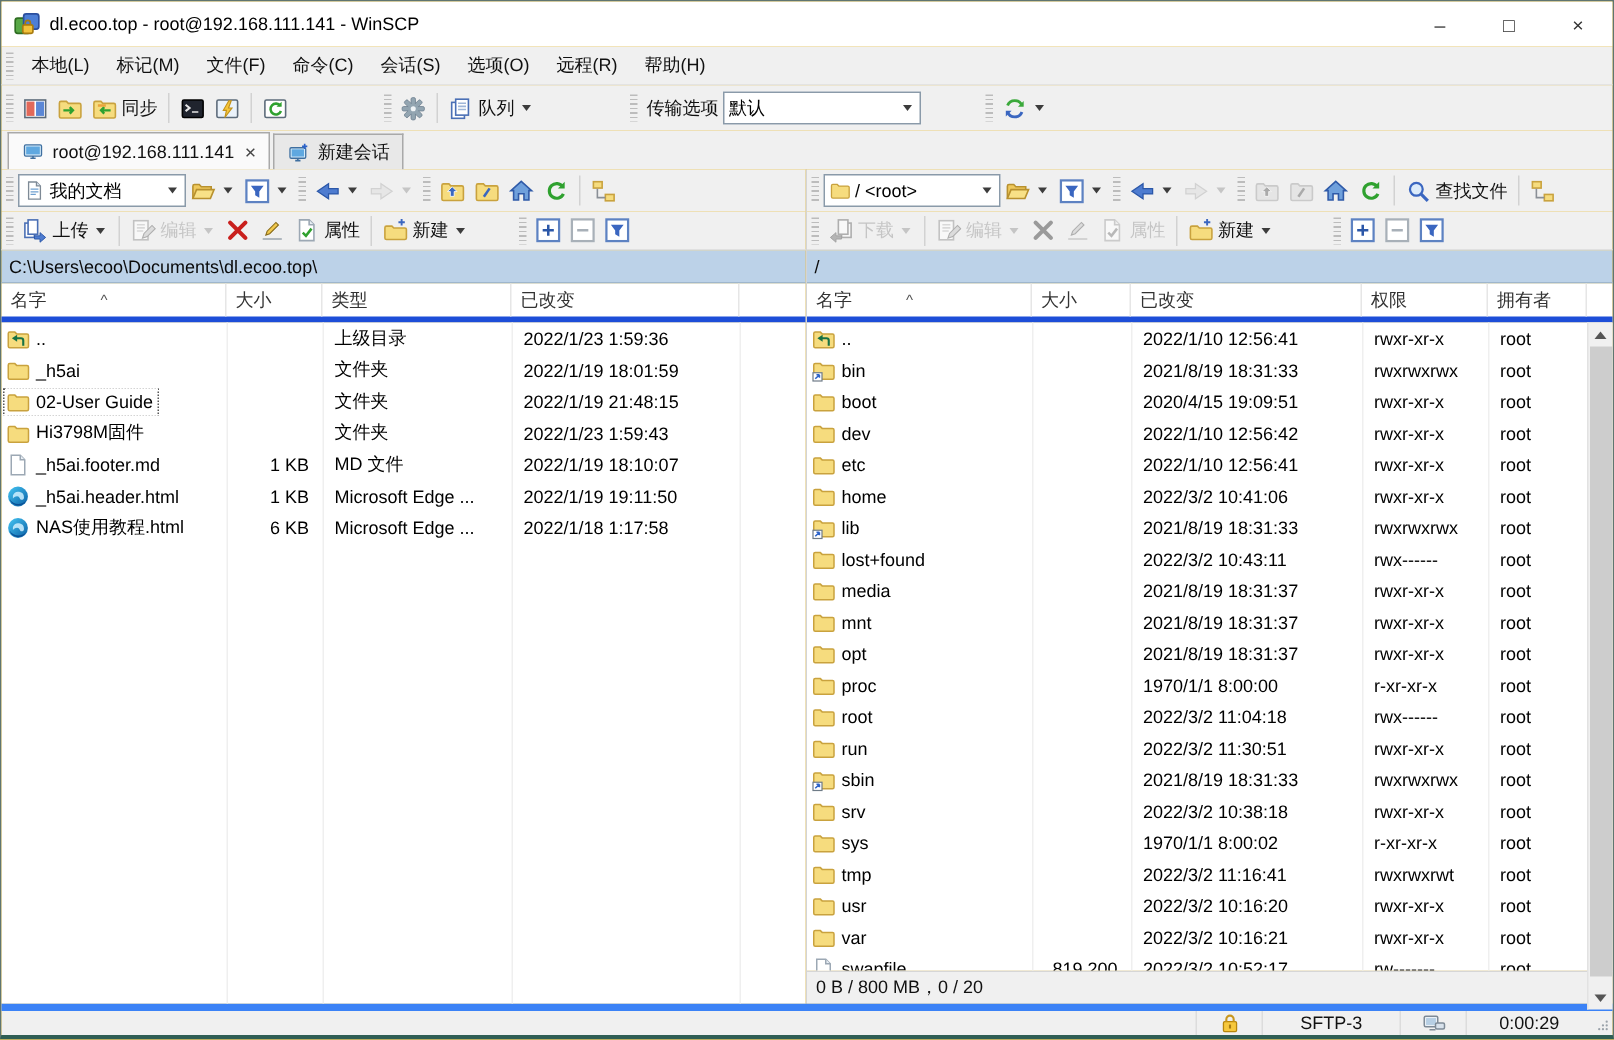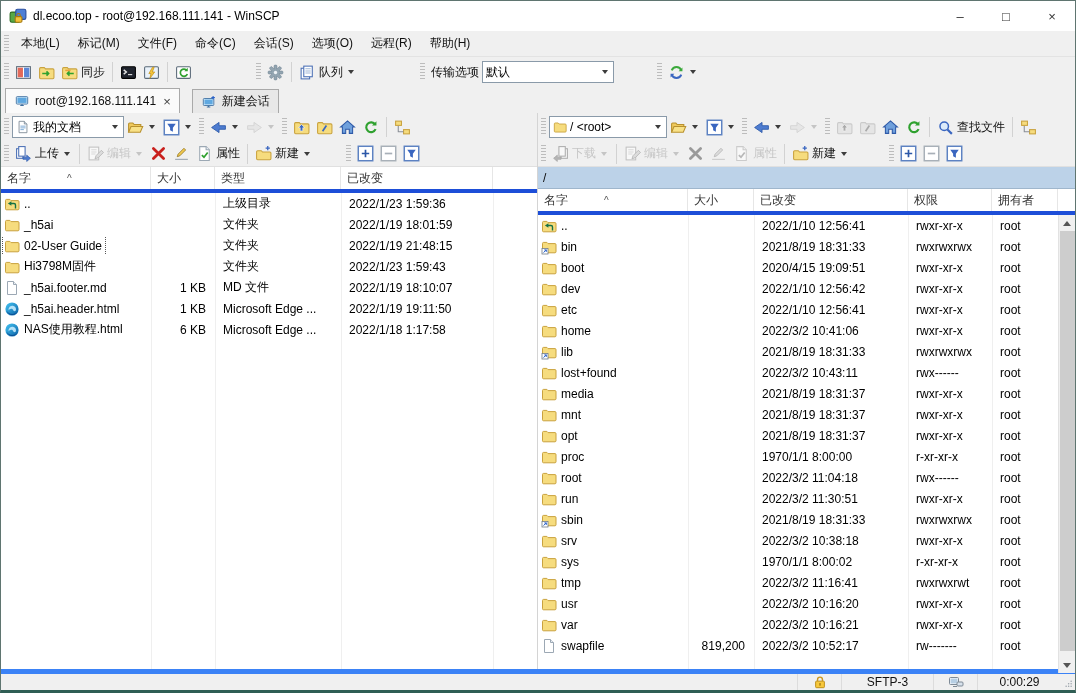--- a/index.html
+++ b/index.html
@@ -23,21 +23,21 @@
   .ic svg{width:100%;height:100%;display:block}
   .dd{width:0;height:0;border-left:3px solid transparent;border-right:3px solid transparent;border-top:4px solid #3c3c3c;margin:0 2px}
   .disabled{filter:grayscale(1) opacity(.5);color:#9a9a9a}
   .disabled .dd{border-top-color:#9a9a9a}
   .maintoolbar{height:30px;display:flex;align-items:center;background:#f0f0f0;flex:0 0 30px}
   .combo{height:22px;background:#fff;border:1px solid #8a9aa9;display:flex;align-items:center;font-size:12px;padding:0 3px;color:#000}
   .combo .dd{margin-left:auto}
   .spacer60{width:58px}
   
   .tabbar{height:26px;display:flex;align-items:flex-end;background:#f0f0f0;padding-left:4px;flex:0 0 26px}
-  .tab{display:flex;align-items:center;gap:5px;height:24px;padding:0 8px;font-size:12px;border:1px solid #a9a9a9;border-bottom:none;background:#e8e8e8;margin-right:12px;color:#111}
+  .tab{display:flex;align-items:center;gap:5px;height:24px;padding:0 8px;font-size:12px;border:1px solid #a9a9a9;border-bottom:none;background:#e8e8e8;margin-right:2px;color:#111}
   .tab.active{background:#fafafa;height:25px}
   .tab-close{font-size:13px;color:#444;margin-left:2px}
   .tab .ic{width:16px;height:14px}
   
   .panels{display:flex;flex:1 1 auto;min-height:0}
   .panel{width:537px;display:flex;flex-direction:column;border-right:1px solid #d4d4d4;position:relative}
   .panel.right{border-right:none}
   .pnav,.pcmd{display:flex;align-items:center;background:#f0f0f0}
   .pnav{height:28px;flex:0 0 28px}
   .pcmd{height:26px;flex:0 0 26px;border-bottom:1px solid #e0e0e0}
@@ -431,20 +431,23 @@
           </span>
         <span class="tbtn">
             <span class="ic">
               <svg viewBox="0 0 16 16" xmlns="http://www.w3.org/2000/svg">
                 <rect x="1.2" y="1.2" width="13.6" height="13.6" fill="#fff" stroke="#5D82C2" stroke-width="1.4"></rect>
                 <path d="M4 4.5h8L9.3 8.2V12L6.7 10.5V8.2z" fill="#3A66C0"></path>
               </svg>
             </span>
           </span>
       </div>
+      <div class="addrbar">
+          <span>C:\Users\ecoo\Documents\dl.ecoo.top\</span>
+        </div>
       <div class="lheader grid-l">
 
           <div class="hcell">
             <span>名字</span>
             <span class="caret">^</span>
           </div>
 
           <div class="hcell">
             <span>大小</span>
           </div>
@@ -1092,20 +1095,23 @@
         </div>
       <div class="vscroll" style="top:102px;height:458px">
         <div class="sarrow">
             <span class="tri-up"></span>
           </div>
         <div class="sthumb"></div>
         <div class="sarrow bottom">
             <span class="tri-down"></span>
           </div>
       </div>
+      <div class="pstatus">
+          <span>0 B / 800 MB，0 / 20</span>
+        </div>
     </div>
   </div>
 
   <div class="sessionbar">
     <span class="scell lock">
         <span class="ic" style="width:14px;height:14px">
           <svg viewBox="0 0 16 16" xmlns="http://www.w3.org/2000/svg">
             <rect x="3" y="7" width="10" height="7.5" rx="1" fill="#F7C83C" stroke="#B8860B"></rect>
             <path d="M5.2 7V5.2a2.8 2.8 0 0 1 5.6 0V7" fill="none" stroke="#C9971E" stroke-width="1.6"></path>
             <rect x="7.2" y="9.2" width="1.6" height="3" fill="#A87B10"></rect>

